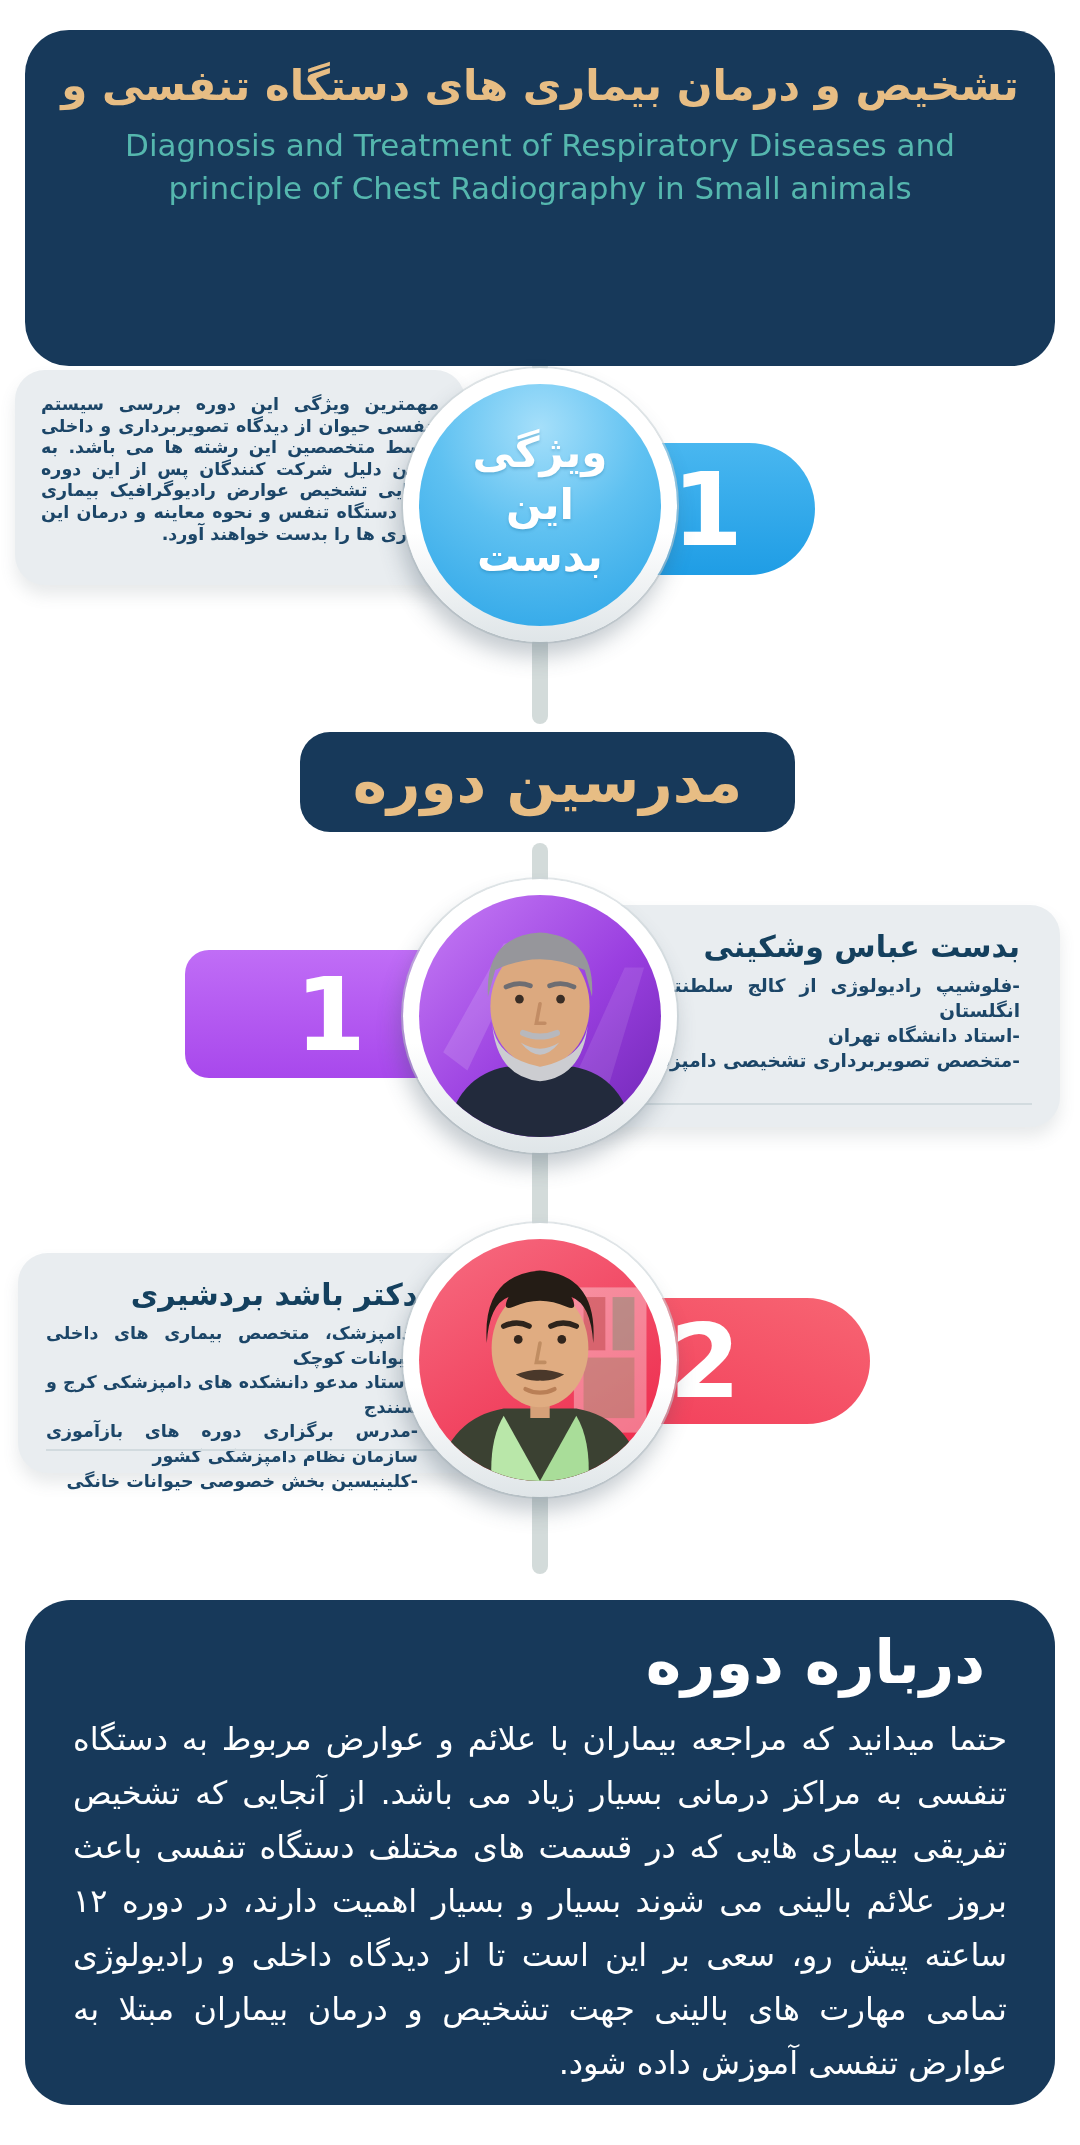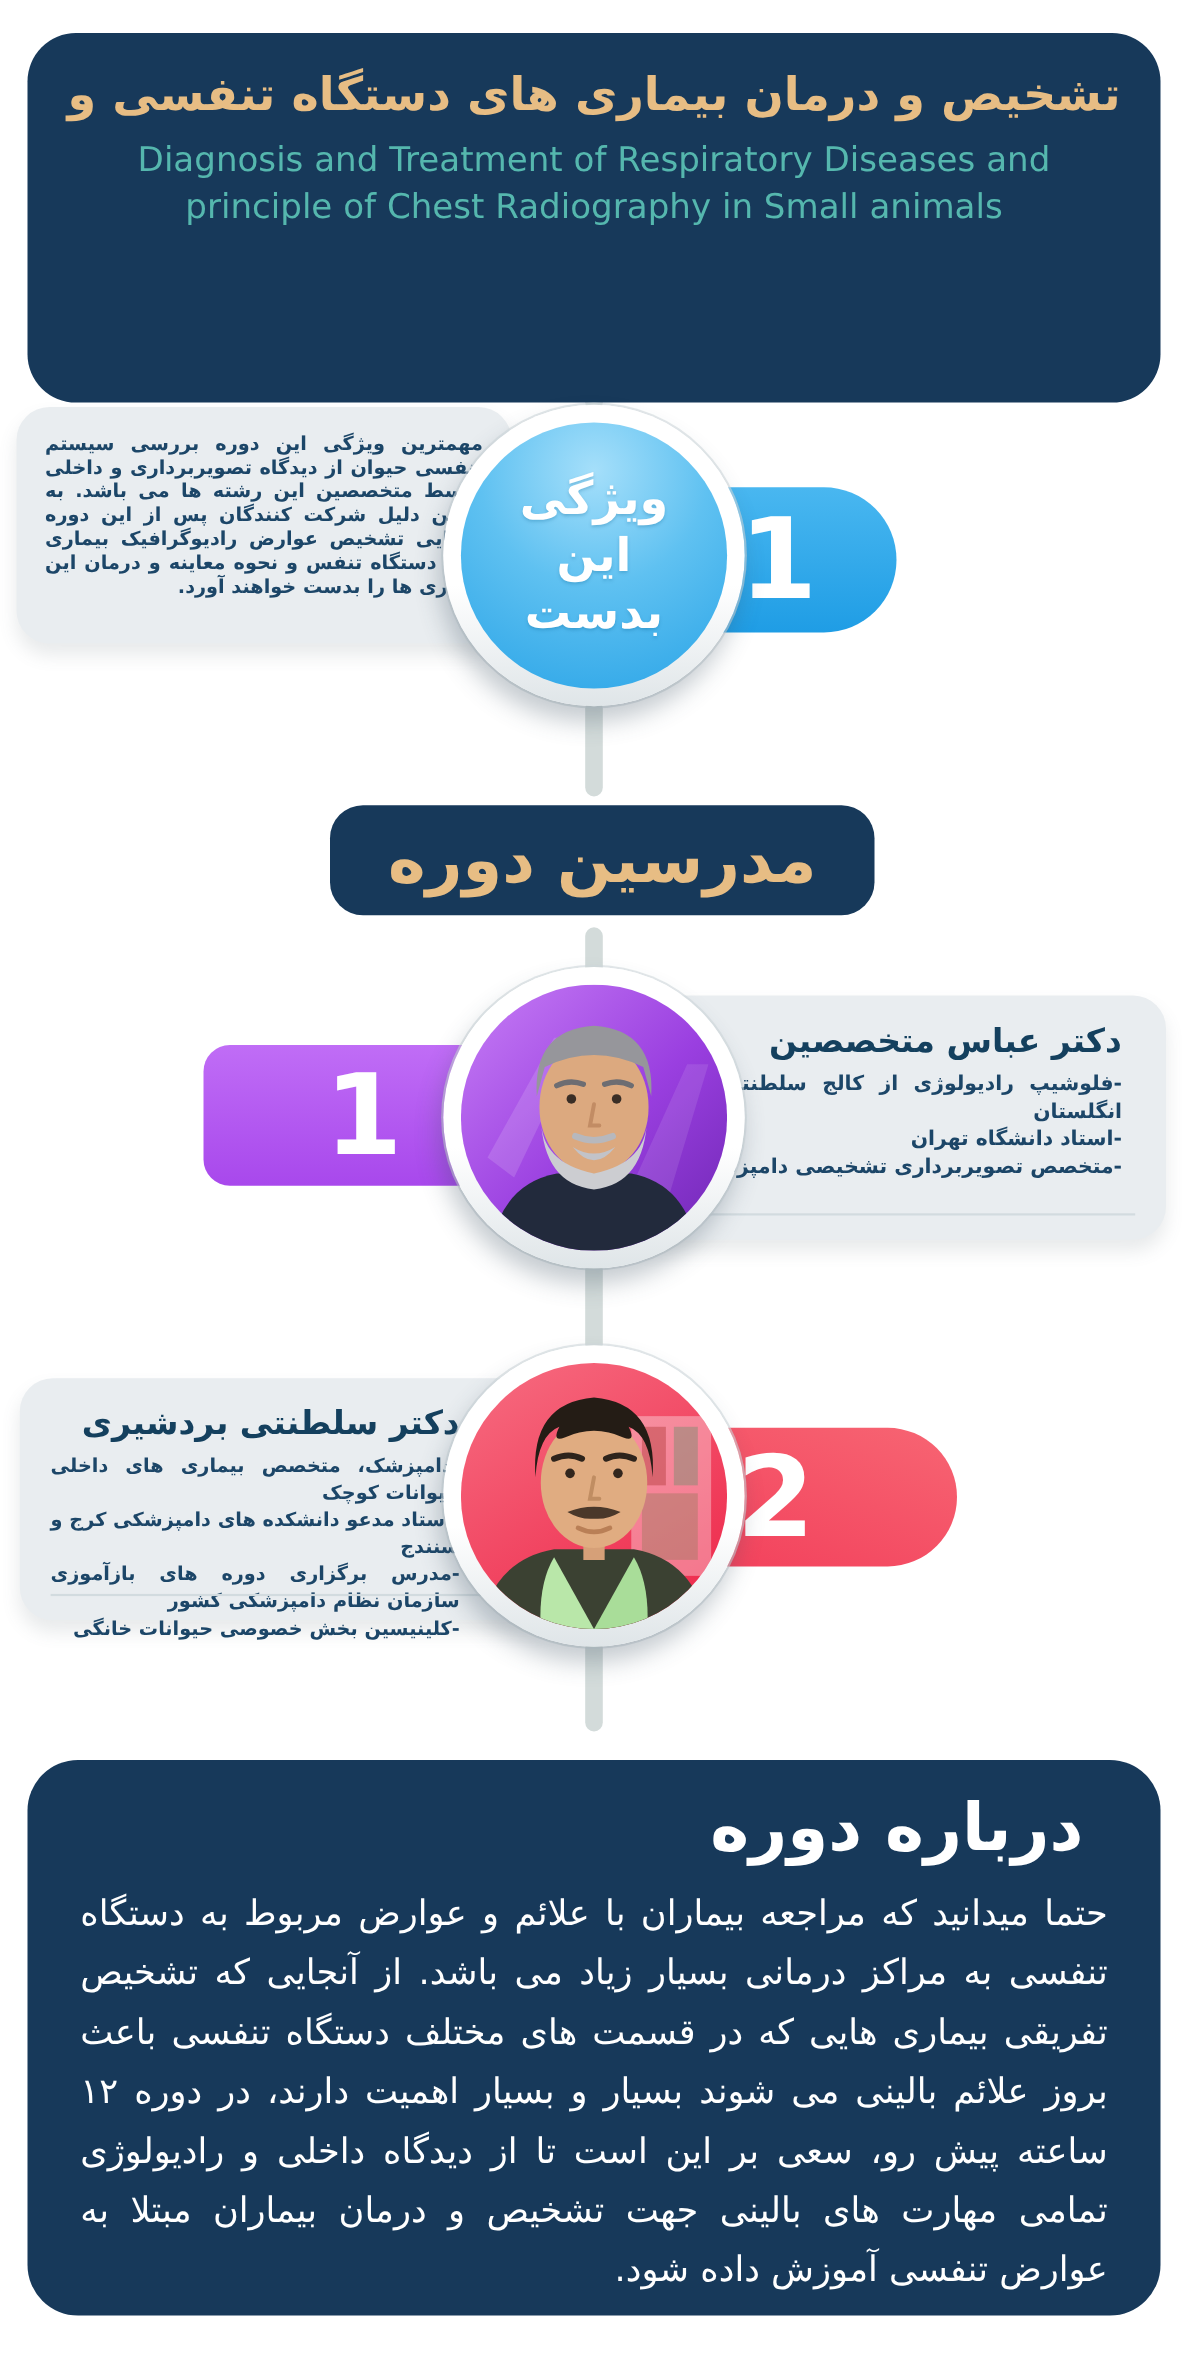--- a/index.html
+++ b/index.html
@@ -109,21 +109,21 @@
       </div>
     </div>
   </div>
 
   <div class="section-heading">
     <span>مدرسین دوره</span>
   </div>
 
   <div class="gray-box inst-box-1">
     <div class="inst-text inst-text-1">
-      <div class="inst-name">دکتر عباس متخصصین</div>
+      <div class="inst-name">بدست عباس وشکینی</div>
       <div class="inst-details">
         <div>-فلوشیپ رادیولوژی از کالج سلطنتی کشور انگلستان</div>
         <div>-استاد دانشگاه تهران</div>
         <div>-متخصص تصویربرداری تشخیصی دامپزشکی</div>
       </div>
     </div>
     <div class="box-rule"></div>
   </div>
 
   <div class="pill pill-purple">
@@ -154,21 +154,21 @@
         <circle cx="83" cy="86" r="3.6" fill="#3a2e26"></circle>
         <circle cx="117" cy="86" r="3.6" fill="#3a2e26"></circle>
         <path d="M100 90 L97 106 L104 106" stroke="#c28c64" stroke-width="3" fill="none" stroke-linecap="round"></path>
         <path d="M86 114 Q100 120 114 114" stroke="#b7b8bd" stroke-width="5" fill="none" stroke-linecap="round"></path>
       </svg>
     </div>
   </div>
 
   <div class="gray-box inst-box-2">
     <div class="inst-text inst-text-2">
-      <div class="inst-name">دکتر سلطنتی بردشیری</div>
+      <div class="inst-name">دکتر باشد بردشیری</div>
       <div class="inst-details inst-details-2">
         <div>-دامپزشک، متخصص بیماری های داخلی حیوانات کوچک</div>
         <div>ا-ستاد مدعو دانشکده های دامپزشکی کرج و سنندج</div>
         <div>-مدرس برگزاری دوره های بازآموزی سازمان نظام دامپزشکی کشور</div>
         <div>-کلینیسین بخش خصوصی حیوانات خانگی</div>
       </div>
     </div>
     <div class="box-rule"></div>
   </div>
 

